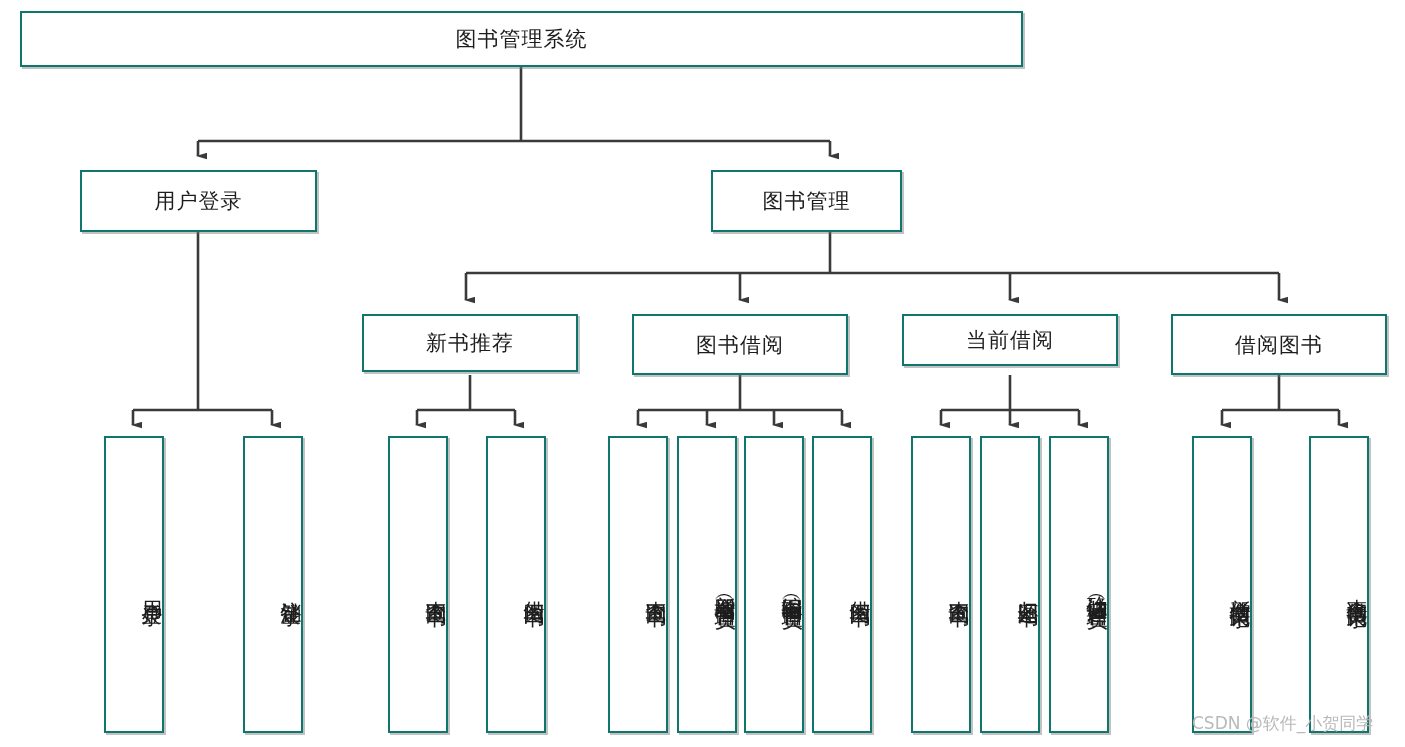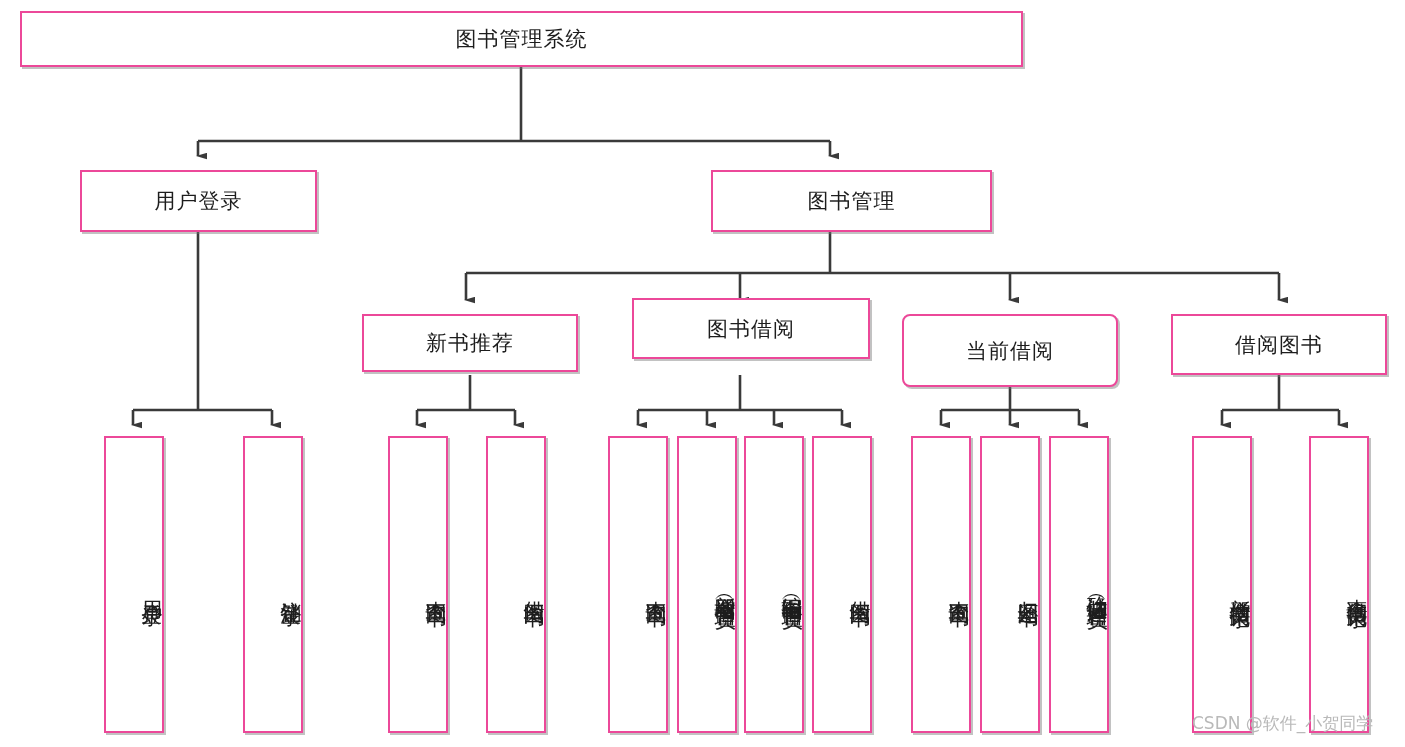--- a/index.html
+++ b/index.html
@@ -23,21 +23,21 @@
     left: 0;
     top: 0;
     width: 1405px;
     height: 747px;
     pointer-events: none;
   }
   .node {
     position: absolute;
     box-sizing: border-box;
     background: #ffffff;
-    border: 2px solid #ec4899;
+    border: 2px solid #0f766e;
     box-shadow: 2px 2px 0 rgba(120,120,120,0.45);
     display: flex;
     align-items: center;
     justify-content: center;
     color: #1d1d1d;
     z-index: 2;
   }
   .node.hbox {
     font-size: 21px;
     letter-spacing: 1px;
@@ -126,31 +126,31 @@
     </g>
   </svg>
 
   <div class="node hbox" style="left:20px; top:11px; width:1003px; height:56px;">
     <span class="lbl">图书管理系统</span>
   </div>
 
   <div class="node hbox" style="left:80px; top:170px; width:237px; height:62px;">
     <span class="lbl">用户登录</span>
   </div>
-  <div class="node hbox" style="left:711px; top:170px; width:281px; height:62px;">
+  <div class="node hbox" style="left:711px; top:170px; width:191px; height:62px;">
     <span class="lbl">图书管理</span>
   </div>
 
   <div class="node hbox" style="left:362px; top:314px; width:216px; height:58px;">
     <span class="lbl">新书推荐</span>
   </div>
-  <div class="node hbox" style="left:632px; top:298px; width:238px; height:61px;">
+  <div class="node hbox" style="left:632px; top:314px; width:216px; height:61px;">
     <span class="lbl">图书借阅</span>
   </div>
-  <div class="node hbox" style="left:902px; top:314px; width:216px; height:73px;border-radius:8px;">
+  <div class="node hbox" style="left:902px; top:314px; width:216px; height:52px;">
     <span class="lbl">当前借阅</span>
   </div>
   <div class="node hbox" style="left:1171px; top:314px; width:216px; height:61px;">
     <span class="lbl">借阅图书</span>
   </div>
 
   <div class="node vbox" style="left:104px; top:436px; width:60px; height:297px;">
     <span class="lbl">用户登录</span>
   </div>
   <div class="node vbox" style="left:243px; top:436px; width:60px; height:297px;">

